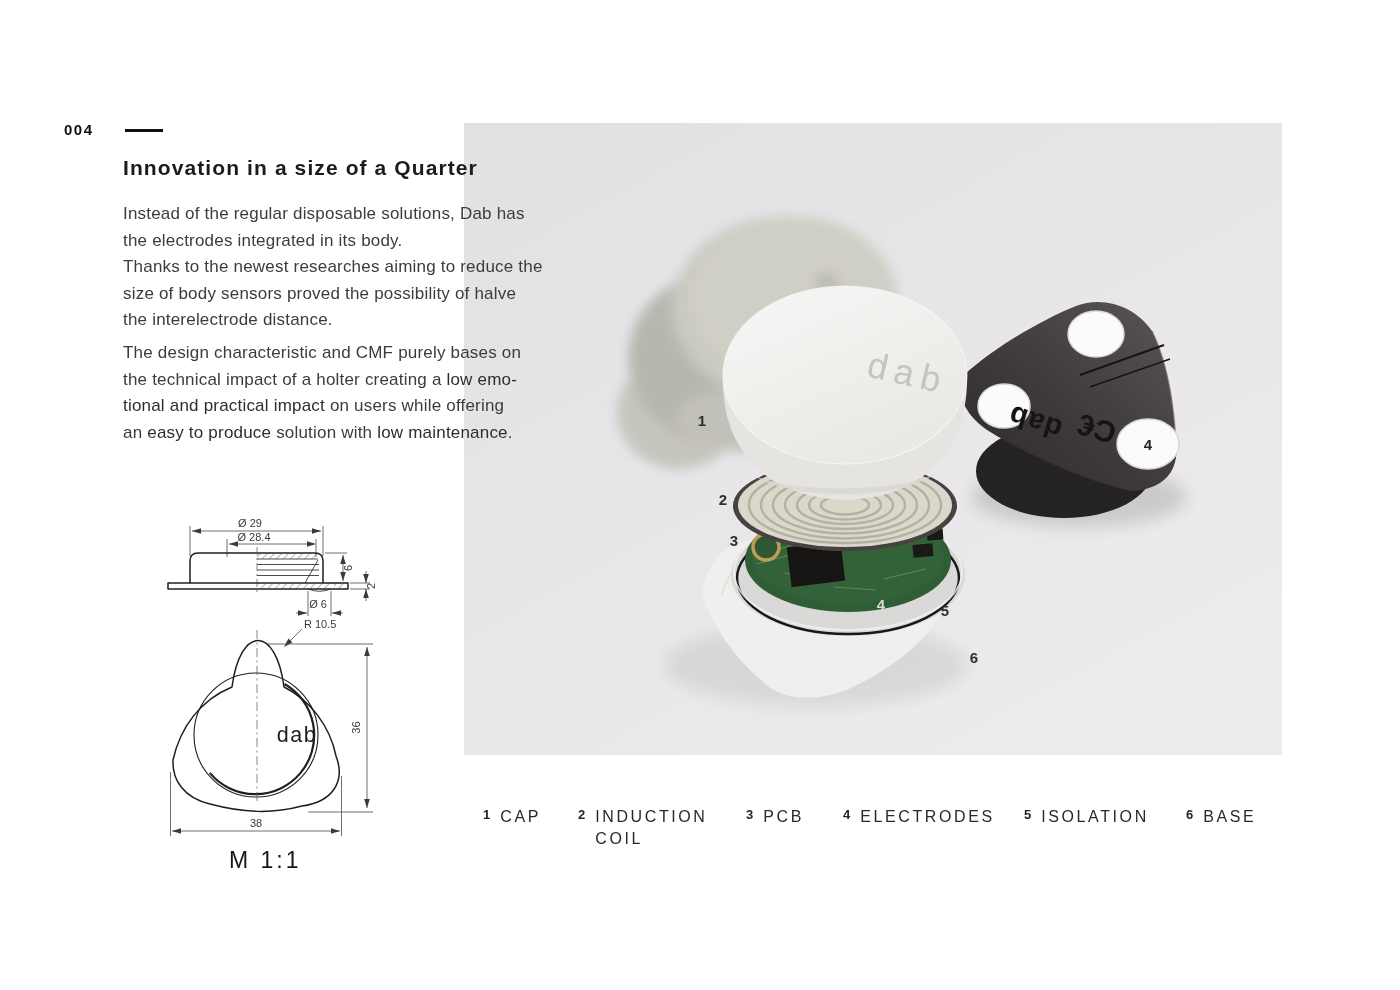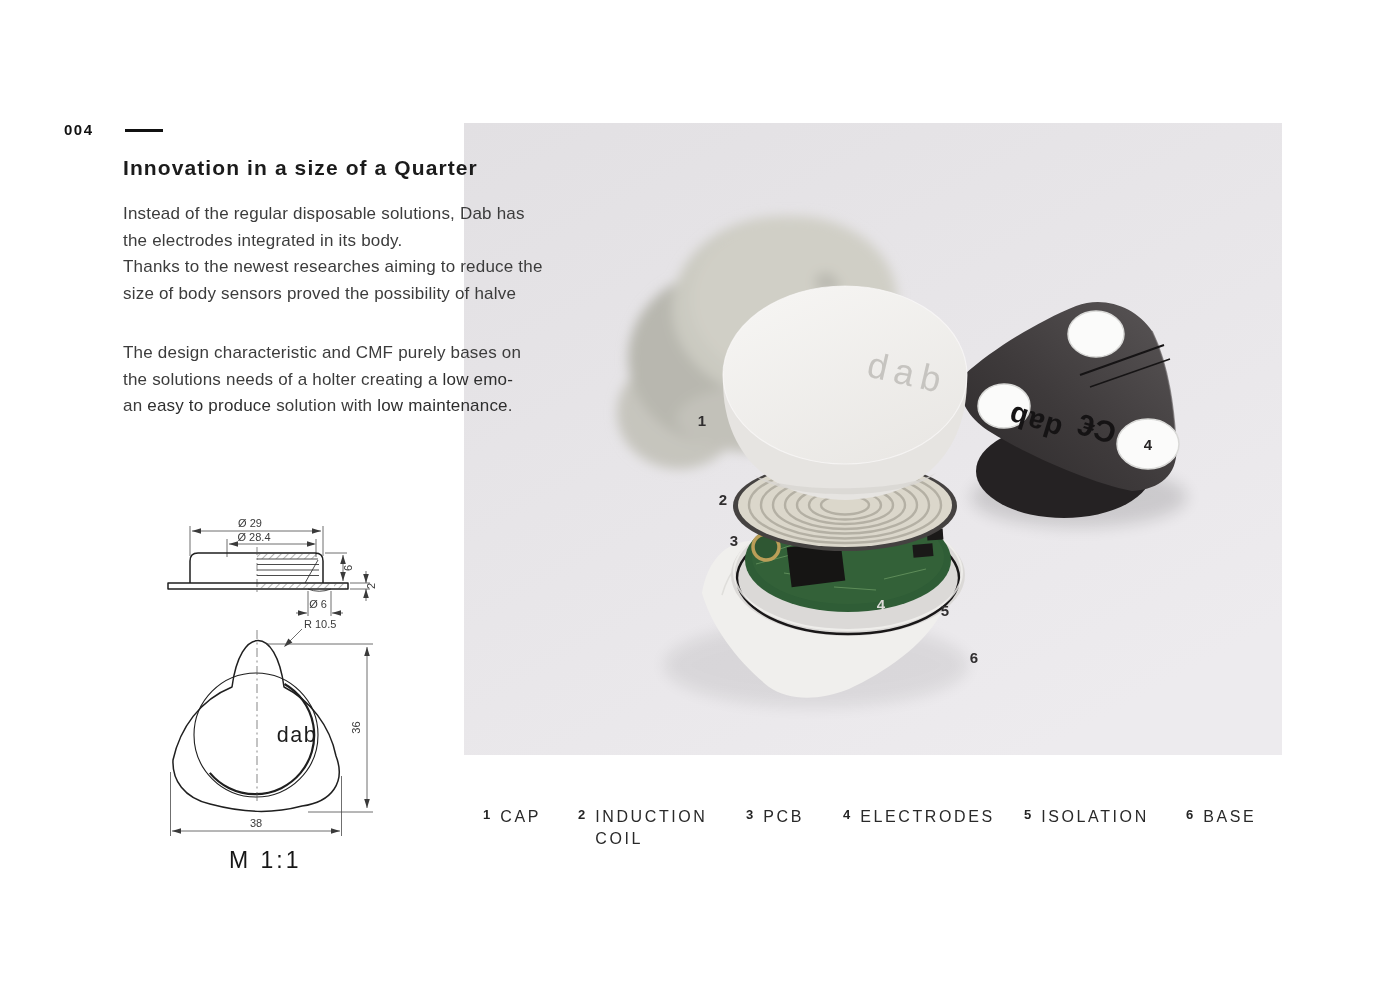--- a/index.html
+++ b/index.html
@@ -44,24 +44,26 @@
 
 <div class="abs" id="page-num">004</div>
 <div class="abs" id="head-rule"></div>
 <div class="abs" id="title">Innovation in a size of a Quarter</div>
 
 <div class="abs para" id="intro">
     <div class="tline"><span>Instead of the regular disposable solutions, Dab has</span></div>
     <div class="tline"><span>the electrodes integrated in its body.</span></div>
     <div class="tline"><span>Thanks to the newest researches aiming to reduce the</span></div>
     <div class="tline"><span>size of body sensors proved the possibility of halve</span></div>
+    <div class="tline"><span>the interelectrode distance.</span></div>
   </div>
 <div class="abs para" id="design">
     <div class="tline"><span>The design characteristic and CMF purely bases on</span></div>
-    <div class="tline"><span>the solutions needs of a holter creating a </span><span class="b">low emo-</span></div>
+    <div class="tline"><span>the technical impact of a holter creating a </span><span class="b">low emo-</span></div>
+    <div class="tline"><span class="b">tional and practical impact</span><span> on users while offering</span></div>
     <div class="tline"><span>an </span><span class="b">easy to produce</span><span> solution with </span><span class="b">low maintenance</span><span>.</span></div>
   </div>
 
 <svg class="abs" id="drawing" viewBox="150 505 320 345" width="320" height="345">
   <defs>
     <pattern id="hatch" width="5" height="5" patternUnits="userSpaceOnUse" patternTransform="rotate(45)">
       <line x1="0" y1="0" x2="0" y2="5" stroke="#2a2a2a" stroke-width="0.7"></line>
     </pattern>
   </defs>
 

